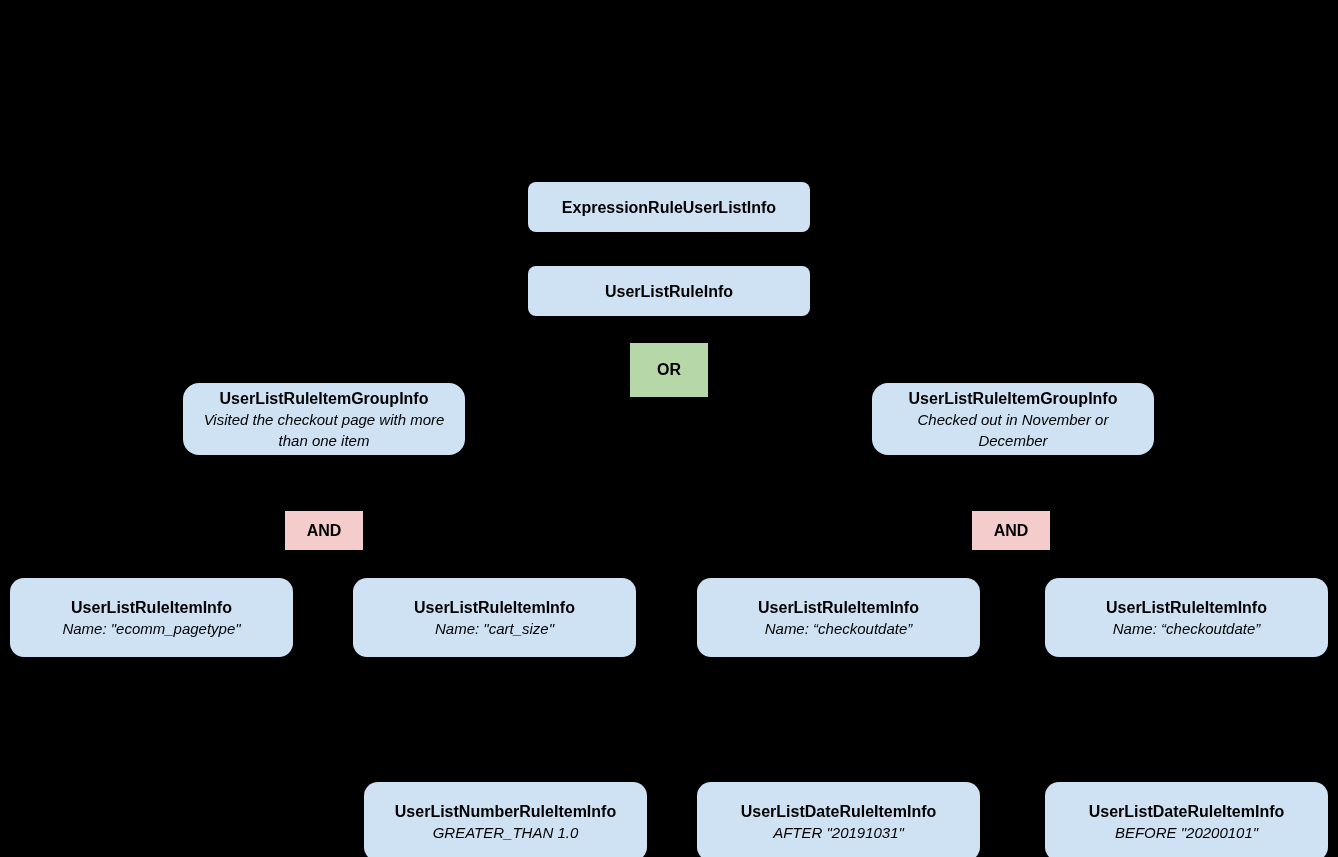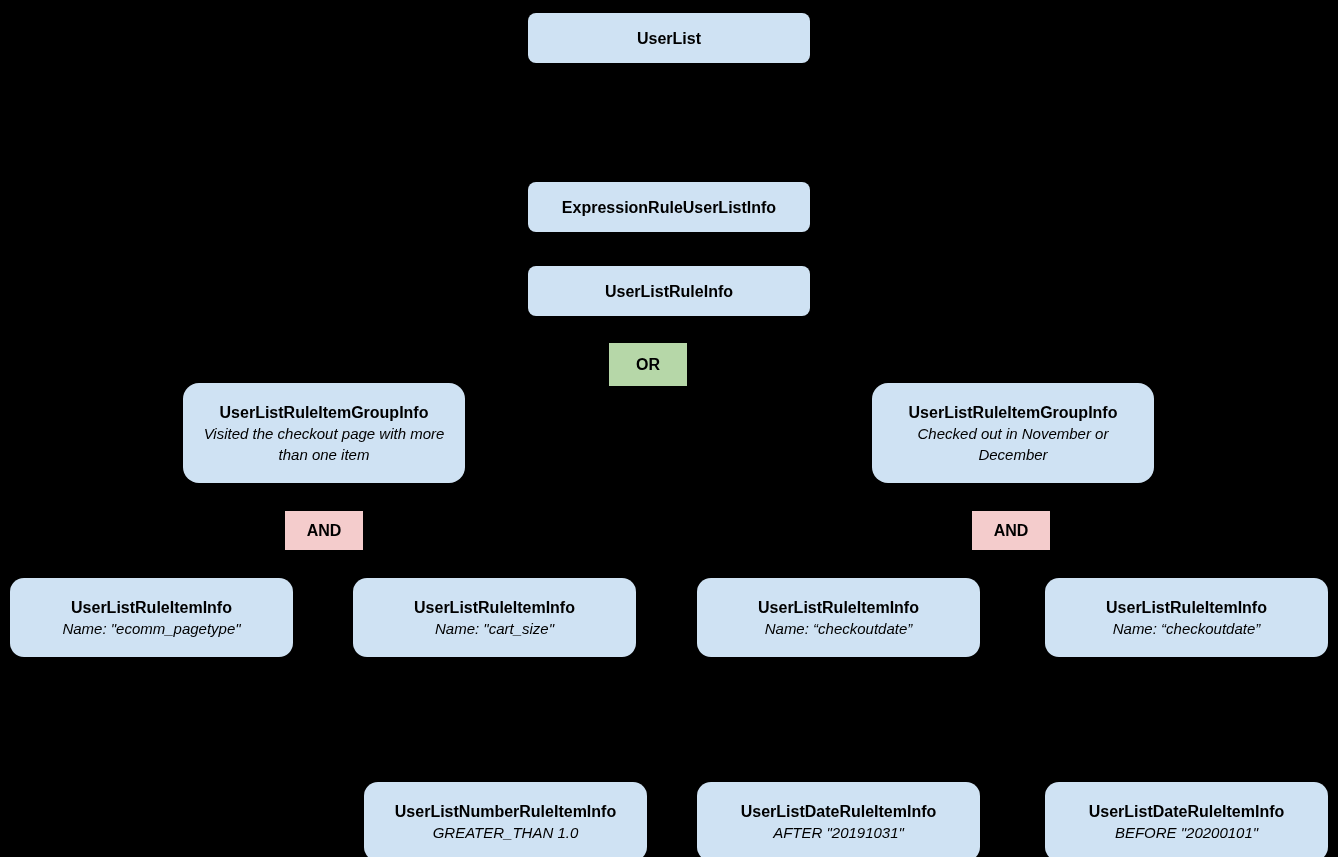--- a/index.html
+++ b/index.html
@@ -17,51 +17,48 @@
     background: var(--node-fill, #cfe2f3);
     display: flex;
     flex-direction: column;
     align-items: center;
     justify-content: center;
     text-align: center;
     box-sizing: border-box;
     padding: 2px 12px;
   }
   .chain-node   { left: 528px; width: 282px; height: 50px; border-radius: 8px; }
-  .group-node   { width: 282px; height: 100px; border-radius: 16px; }
+  .group-node   { width: 282px; height: 72px; border-radius: 16px; }
   .leaf-node    { width: 283px; height: 79px; border-radius: 14px; }
   .op-box {
     position: absolute;
     display: flex;
     align-items: center;
     justify-content: center;
     font-weight: bold;
     font-size: 16px;
   }
-  .or-box  { background: var(--or-fill, #b6d7a8); left: 609px; top: 343px; width: 78px; height: 43px; text-align: right; }
+  .or-box  { background: var(--or-fill, #b6d7a8); left: 630px; top: 343px; width: 78px; height: 54px; text-align: right; }
   .and-box { background: var(--and-fill, #f4cccc); top: 511px; width: 78px; height: 39px; }
   .node-title { font-weight: bold; font-size: 16px; line-height: 21px; }
   .node-desc  { font-style: italic; font-size: 15px; line-height: 21px; }
   .arrow-tip {
     position: absolute;
     width: 24px;
     height: 11px;
     background: #000;
   }
   .arrow-tip.left-tip  { clip-path: polygon(100% 0, 0 100%, 100% 55%); }
   .arrow-tip.right-tip { clip-path: polygon(0 0, 100% 100%, 0 55%); }
 </style>
 </head>
 <body>
 
 <div id="canvas" style="background: rgb(0, 0, 0);">
 
-  <div class="node chain-node" style="top:13px">
-    <div class="node-title">UserList</div>
-  </div>
   <div class="node chain-node" style="top:182px">
     <div class="node-title">ExpressionRuleUserListInfo</div>
   </div>
   <div class="node chain-node" style="top:266px">
     <div class="node-title">UserListRuleInfo</div>
   </div>
 
   <div class="op-box or-box">OR</div>
 
   <div class="arrow-tip left-tip" style="left:327px; top:377px"></div>

